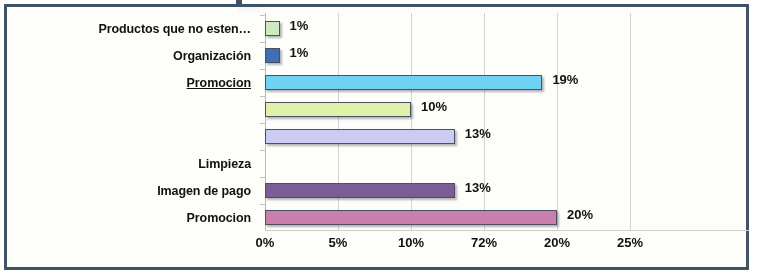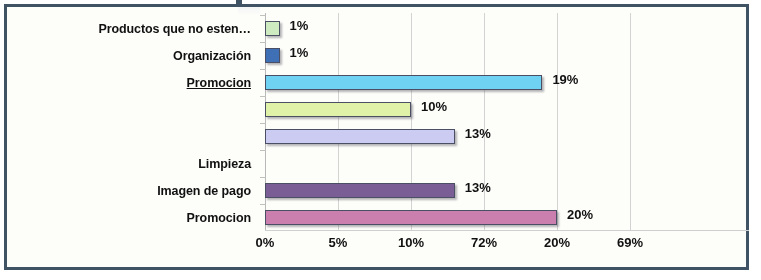--- a/index.html
+++ b/index.html
@@ -182,20 +182,20 @@
           <div class="val-label" style="left: 310px;">20%</div>
         </div>
       </div>
 
     <div id="xlabels">
         <div class="xlab" style="left: 8px;">0%</div>
         <div class="xlab" style="left: 81px;">5%</div>
         <div class="xlab" style="left: 154px;">10%</div>
         <div class="xlab" style="left: 227px;">72%</div>
         <div class="xlab" style="left: 300px;">20%</div>
-        <div class="xlab" style="left: 373px;">69%</div>
+        <div class="xlab" style="left: 373px;">25%</div>
       </div>
 
   </div>
 </div>
 
 <div class="artifact-top"></div>
 <div class="artifact-blur"></div>
 
 </body></html>

